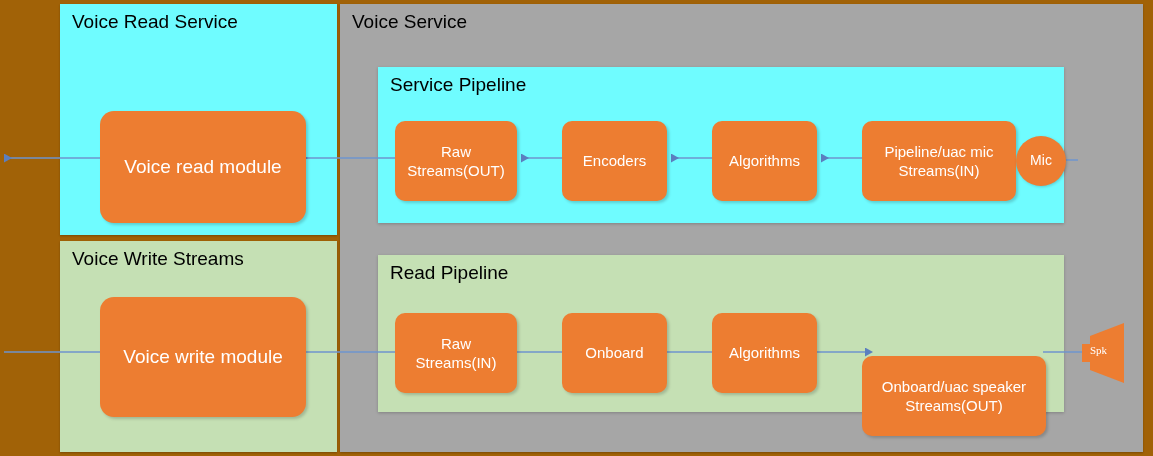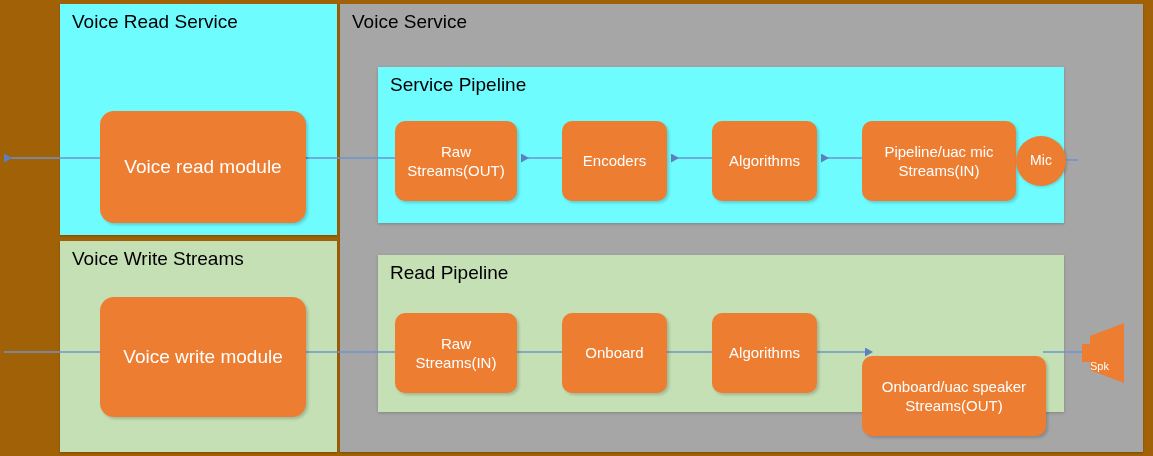--- a/index.html
+++ b/index.html
@@ -99,23 +99,22 @@
     left: 1082px; top: 322px;
     width: 44px; height: 62px;
   }
   #n-spk .spk-label {
     position: absolute;
     left: 8px; top: 22px;
     width: 34px;
     font-size: 11px;
     color: #ffffff;
     text-align: left;
-    font-family: Liberation Sans, sans-serif;
+    font-family: Liberation Serif, serif;
     pointer-events: none;
-    margin-top: 16px;
   }
 
   
   #wires {
     position: absolute;
     left: 0; top: 0;
     width: 1153px; height: 456px;
     pointer-events: none;
   }
 </style>

